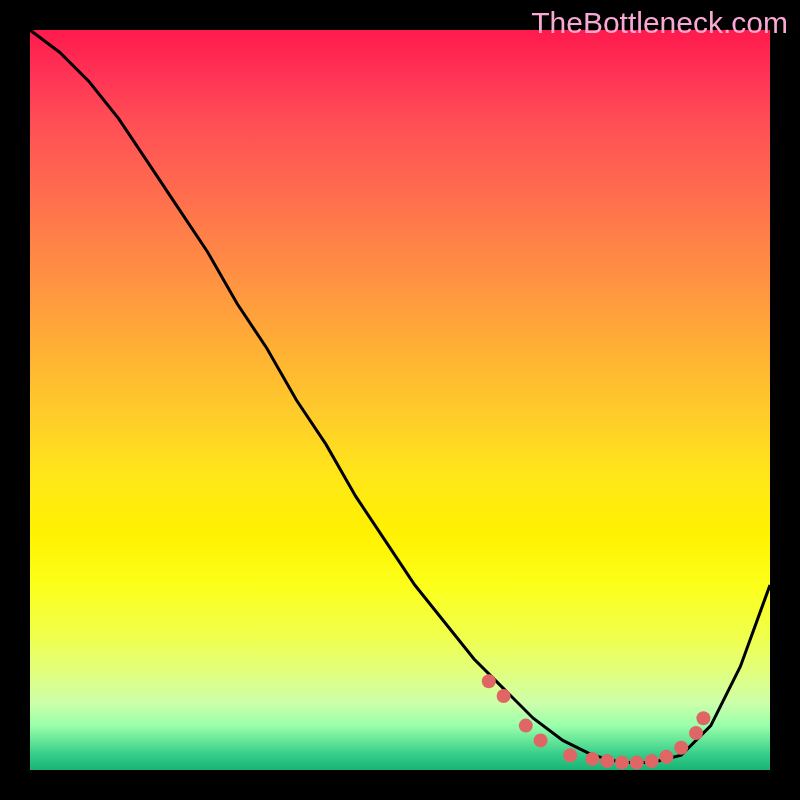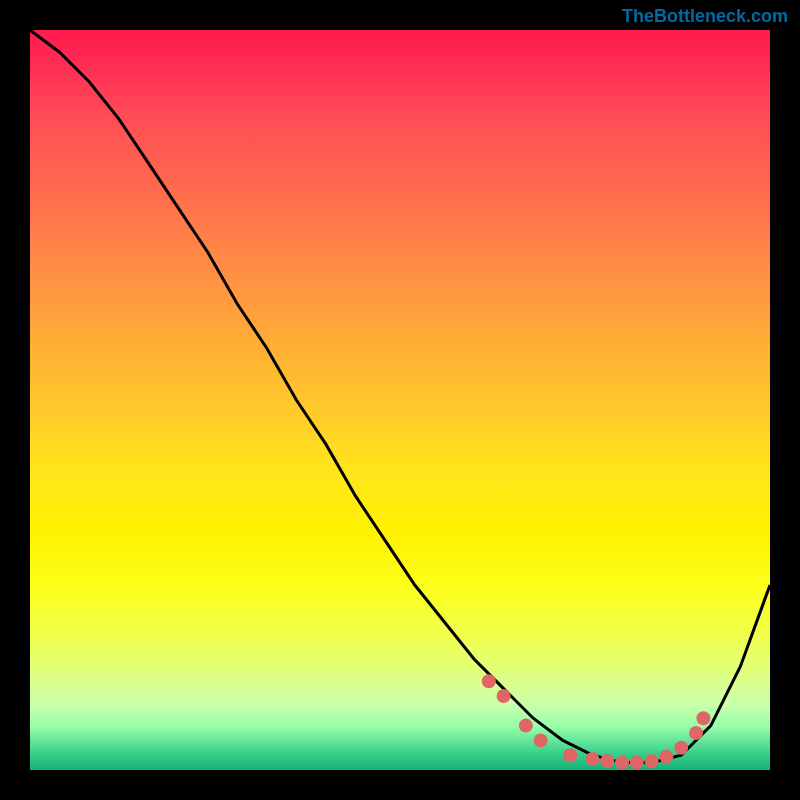--- a/index.html
+++ b/index.html
@@ -7,23 +7,23 @@
     width: 800px;
     height: 800px;
     background: #000;
     position: relative;
     font-family: Arial, sans-serif;
   }
   .watermark {
     position: absolute;
     top: 6px;
     right: 12px;
-    color: #0369a1;
-    font-size: 18px;
-    font-weight: 700;
+    color: #f9a8d4;
+    font-size: 30px;
+    font-weight: 400;
     z-index: 10;
   }
   .plot-area {
     position: absolute;
     left: 30px;
     top: 30px;
     width: 740px;
     height: 740px;
     background: linear-gradient(to bottom,
       #ff1a4d 0%,

